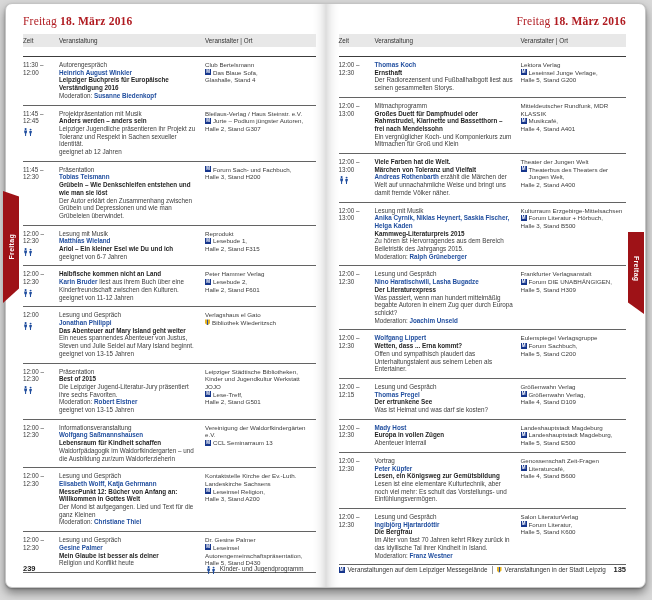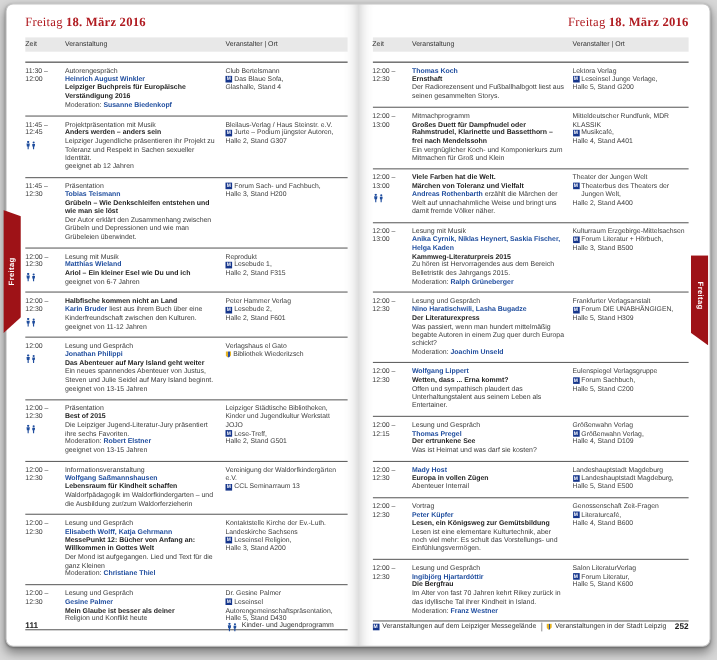--- a/index.html
+++ b/index.html
@@ -327,21 +327,21 @@
               <div class="vline">
                 <span>Autorengemeinschaftspräsentation,</span>
               </div>
               <div class="vline">
                 <span>Halle 5, Stand D430</span>
               </div>
             </div>
           </div>
         </div>
       <div class="pfoot">
-        <span class="pageno">111</span>
+        <span class="pageno">239</span>
         <span class="kids-legend">
           <span class="kicon"><svg width="11" height="8" viewBox="0 0 11 8">
                 <g fill="#1f4d9e">
                   <circle cx="2.6" cy="1.1" r="1.05"></circle>
                   <path d="M1.1 2.5h3l-.35 2.7h-.6L3.1 8h-1L2.05 5.2h-.6z"></path>
                   <circle cx="7.6" cy="1.6" r="0.95"></circle>
                   <path d="M6.3 2.9h2.6l-.3 2.3h-.5L8 8H7l-.1-2.8h-.5z"></path>
                 </g>
               </svg></span>
           <span>Kinder- und Jugendprogramm</span>
@@ -607,21 +607,21 @@
       <div class="pfoot">
         <span class="legend">
           <span class="micon">M</span>
           <span>Veranstaltungen auf dem Leipziger Messegelände</span>
         </span>
         <span class="legdiv"></span>
         <span class="legend">
           <span class="sicon"></span>
           <span>Veranstaltungen in der Stadt Leipzig</span>
         </span>
-        <span class="pageno">252</span>
+        <span class="pageno">135</span>
       </div>
     </section>
   </div>
 
   <div class="tab tab-left">
       <span>Freitag</span>
     </div>
   <div class="tab tab-right">
       <span>Freitag</span>
     </div>

